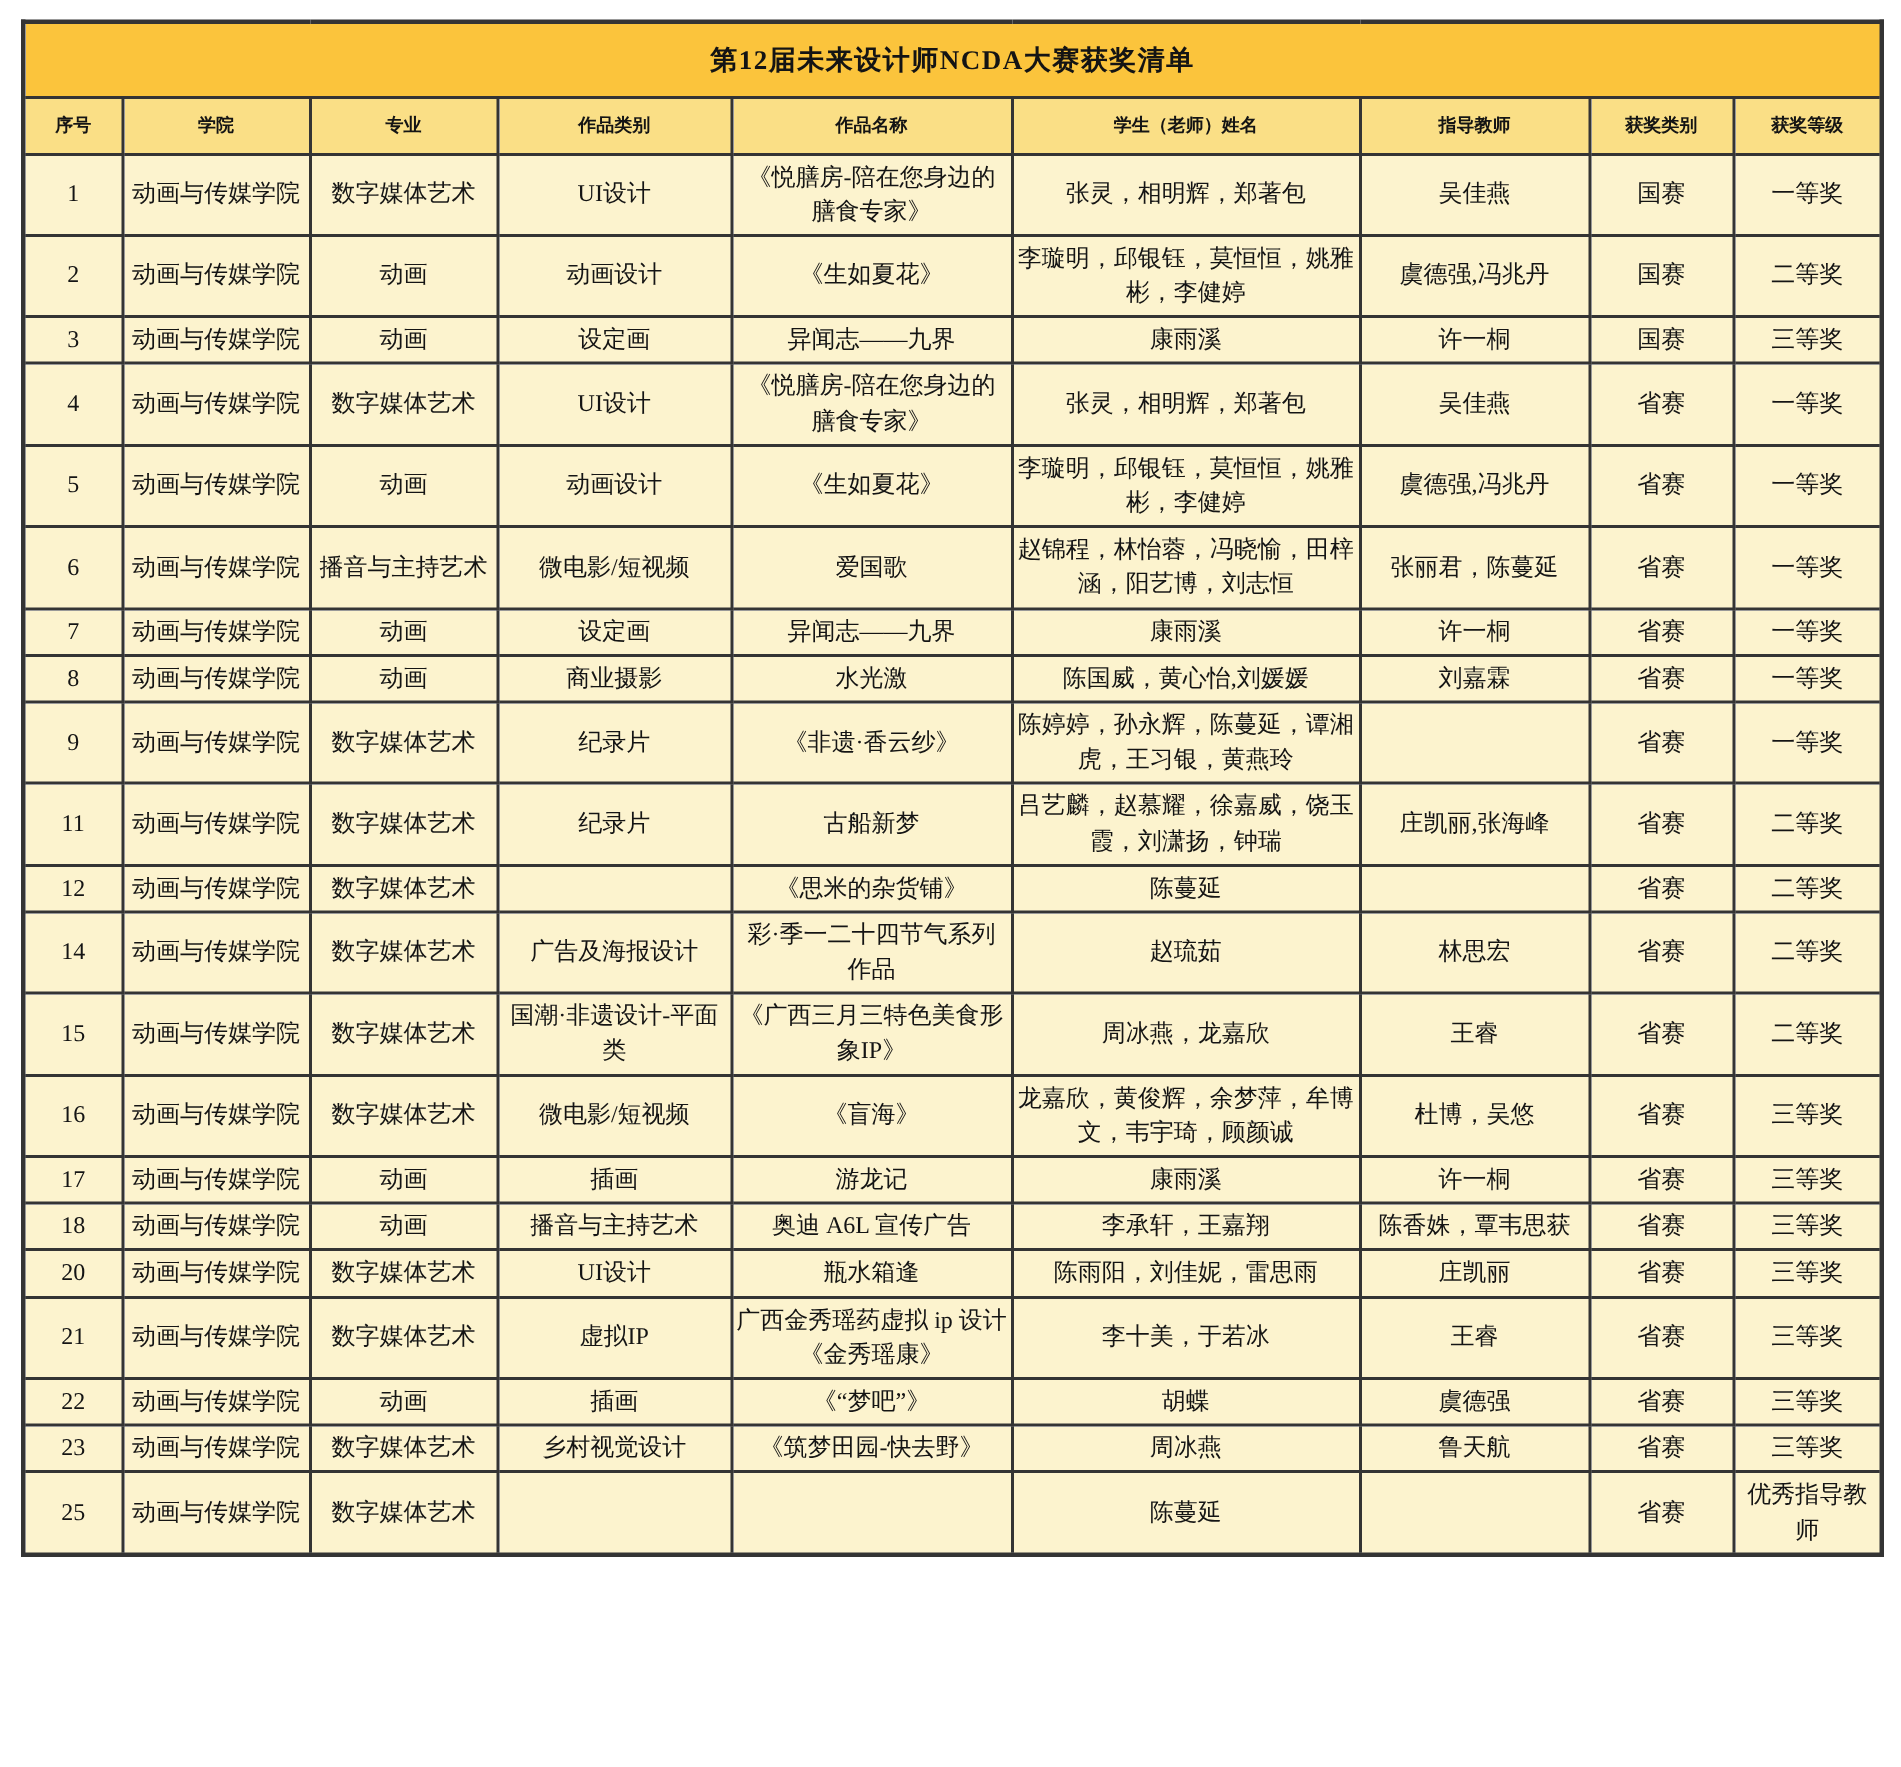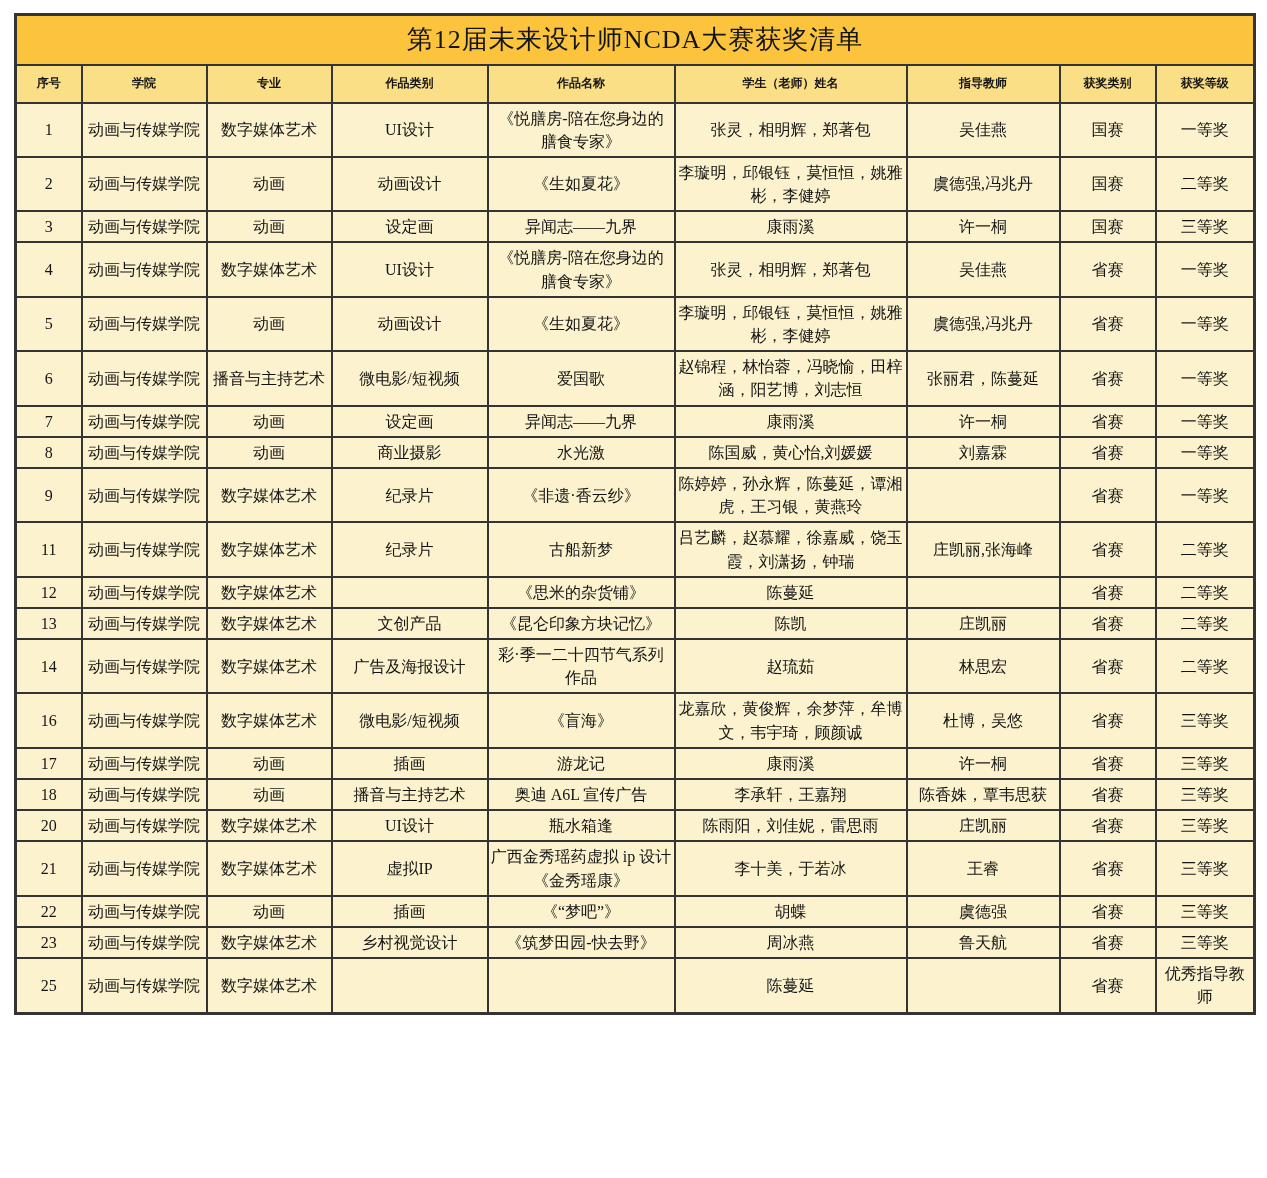--- a/index.html
+++ b/index.html
@@ -37,22 +37,22 @@
     vertical-align:middle;
     padding:3px 2px;
     font-size:16px;
     line-height:1.45;
     overflow:hidden;
     word-break:break-all;
   }
   table{border:3px solid var(--border);}
   .title-cell{
     background:var(--title-bg);
-    font-size:26px;
-    font-weight:normal;
+    font-size:18px;
+    font-weight:bold;
     height:50px;
     letter-spacing:1px;
   }
   thead th{
     background:var(--header-bg);
     font-weight:bold;
     height:38px;
     font-size:12px;
   }
   tbody td{
@@ -209,38 +209,38 @@
           <td>动画与传媒学院</td>
           <td>数字媒体艺术</td>
           <td></td>
           <td>《思米的杂货铺》</td>
           <td>陈蔓延</td>
           <td></td>
           <td>省赛</td>
           <td>二等奖</td>
         </tr>
         <tr>
-          <td>13</td>
-          <td>动画与传媒学院</td>
-          <td>数字媒体艺术</td>
-          <td>文创产品</td>
-          <td>《昆仑印象方块记忆》</td>
-          <td>陈凯</td>
-          <td>庄凯丽</td>
-          <td>省赛</td>
-          <td>二等奖</td>
-        </tr>
-        <tr>
           <td>14</td>
           <td>动画与传媒学院</td>
           <td>数字媒体艺术</td>
           <td>广告及海报设计</td>
           <td>彩·季一二十四节气系列作品</td>
           <td>赵琉茹</td>
           <td>林思宏</td>
+          <td>省赛</td>
+          <td>二等奖</td>
+        </tr>
+        <tr>
+          <td>15</td>
+          <td>动画与传媒学院</td>
+          <td>数字媒体艺术</td>
+          <td>国潮·非遗设计-平面类</td>
+          <td>《广西三月三特色美食形象IP》</td>
+          <td>周冰燕，龙嘉欣</td>
+          <td>王睿</td>
           <td>省赛</td>
           <td>二等奖</td>
         </tr>
         <tr>
           <td>16</td>
           <td>动画与传媒学院</td>
           <td>数字媒体艺术</td>
           <td>微电影/短视频</td>
           <td>《盲海》</td>
           <td>龙嘉欣，黄俊辉，余梦萍，牟博文，韦宇琦，顾颜诚</td>

